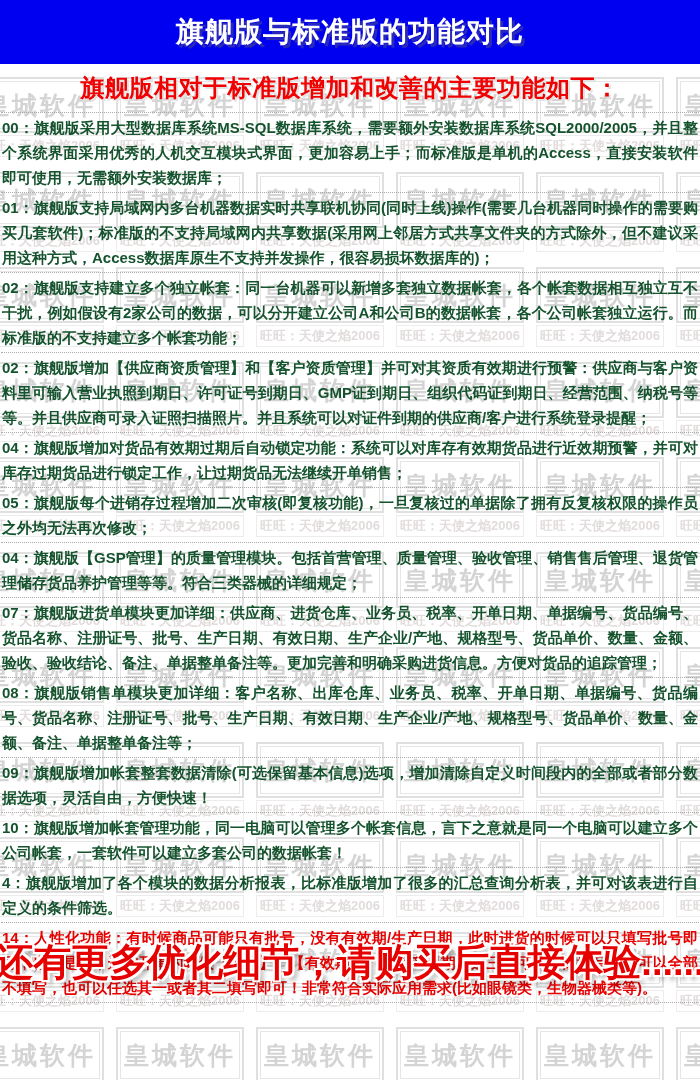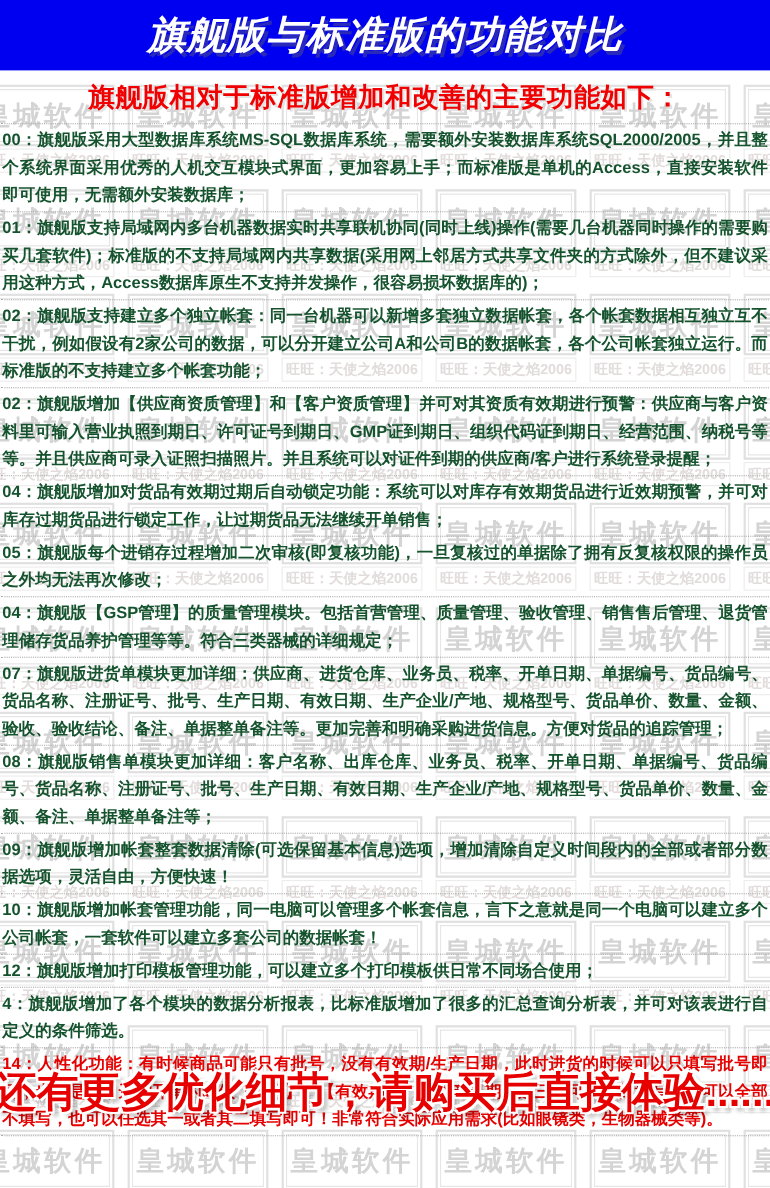--- a/index.html
+++ b/index.html
@@ -22,23 +22,22 @@
     border:1px solid #ececec;
     display:flex;align-items:center;justify-content:center;
     color:#e2dcdc;font-weight:bold;font-size:13px;white-space:nowrap;overflow:hidden;
   }
   
   .content{position:relative;z-index:1;}
   .header{
     height:64px;display:flex;align-items:center;justify-content:center;
   }
   .header .title{
-    color:#ffffff;font-size:35px;font-weight:bold;letter-spacing:1px;
+    color:#ffffff;font-size:28px;font-weight:bold;letter-spacing:1px;
     text-shadow:3px 3px 0 rgba(90,90,120,0.45);
-    font-style:italic;
   }
   .subtitle{
     height:48px;display:flex;align-items:center;justify-content:center;
     font-size:24px;font-weight:bold;color:#f00000;letter-spacing:0.5px;
     text-shadow:2px 2px 0 #e3e3e3;
   }
   .items{border-top:1px dotted #ababab;margin:0 1px;}
   .item{
     margin:0;padding:2px 1px;font-size:15px;line-height:25px;font-weight:bold;
     color:#14532d;border-bottom:1px dotted #ababab;letter-spacing:0px;
@@ -358,21 +357,20 @@
       <p class="item">01：旗舰版支持局域网内多台机器数据实时共享联机协同(同时上线)操作(需要几台机器同时操作的需要购买几套软件)；标准版的不支持局域网内共享数据(采用网上邻居方式共享文件夹的方式除外，但不建议采用这种方式，Access数据库原生不支持并发操作，很容易损坏数据库的)；</p>
       <p class="item">02：旗舰版支持建立多个独立帐套：同一台机器可以新增多套独立数据帐套，各个帐套数据相互独立互不干扰，例如假设有2家公司的数据，可以分开建立公司A和公司B的数据帐套，各个公司帐套独立运行。而标准版的不支持建立多个帐套功能；</p>
       <p class="item">02：旗舰版增加【供应商资质管理】和【客户资质管理】并可对其资质有效期进行预警：供应商与客户资料里可输入营业执照到期日、许可证号到期日、GMP证到期日、组织代码证到期日、经营范围、纳税号等等。并且供应商可录入证照扫描照片。并且系统可以对证件到期的供应商/客户进行系统登录提醒；</p>
       <p class="item">04：旗舰版增加对货品有效期过期后自动锁定功能：系统可以对库存有效期货品进行近效期预警，并可对库存过期货品进行锁定工作，让过期货品无法继续开单销售；</p>
       <p class="item">05：旗舰版每个进销存过程增加二次审核(即复核功能)，一旦复核过的单据除了拥有反复核权限的操作员之外均无法再次修改；</p>
       <p class="item">04：旗舰版【GSP管理】的质量管理模块。包括首营管理、质量管理、验收管理、销售售后管理、退货管理储存货品养护管理等等。符合三类器械的详细规定；</p>
       <p class="item">07：旗舰版进货单模块更加详细：供应商、进货仓库、业务员、税率、开单日期、单据编号、货品编号、货品名称、注册证号、批号、生产日期、有效日期、生产企业/产地、规格型号、货品单价、数量、金额、验收、验收结论、备注、单据整单备注等。更加完善和明确采购进货信息。方便对货品的追踪管理；</p>
       <p class="item">08：旗舰版销售单模块更加详细：客户名称、出库仓库、业务员、税率、开单日期、单据编号、货品编号、货品名称、注册证号、批号、生产日期、有效日期、生产企业/产地、规格型号、货品单价、数量、金额、备注、单据整单备注等；</p>
       <p class="item">09：旗舰版增加帐套整套数据清除(可选保留基本信息)选项，增加清除自定义时间段内的全部或者部分数据选项，灵活自由，方便快速！</p>
       <p class="item">10：旗舰版增加帐套管理功能，同一电脑可以管理多个帐套信息，言下之意就是同一个电脑可以建立多个公司帐套，一套软件可以建立多套公司的数据帐套！</p>
-      <p class="item">12：旗舰版增加打印模板管理功能，可以建立多个打印模板供日常不同场合使用；</p>
       <p class="item">4：旗舰版增加了各个模块的数据分析报表，比标准版增加了很多的汇总查询分析表，并可对该表进行自定义的条件筛选。</p>
       <p class="item red">14：人性化功能：有时候商品可能只有批号，没有有效期/生产日期，此时进货的时候可以只填写批号即可；也就是说，进货开单的时候【批号】、【有效期】、【生产日期】这三者可以全部填写，也可以全部不填写，也可以任选其一或者其二填写即可！非常符合实际应用需求(比如眼镜类，生物器械类等)。</p>
     </div>
 
     <div class="footer">
       <div class="slogan" style="color: rgb(230, 0, 0);">还有更多优化细节，请购买后直接体验......</div>
     </div>
 
   </div>
 </div>

